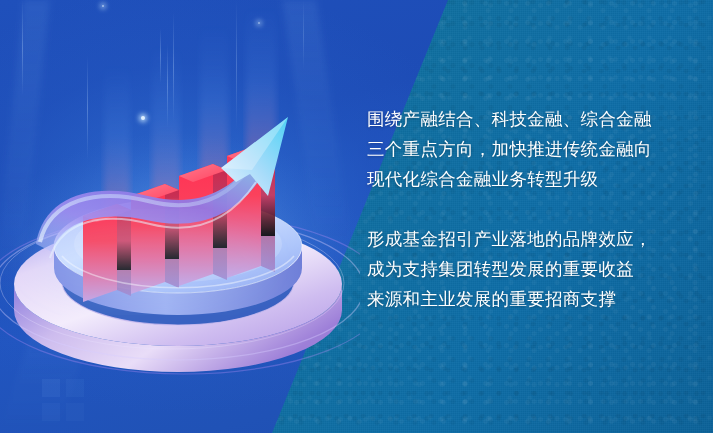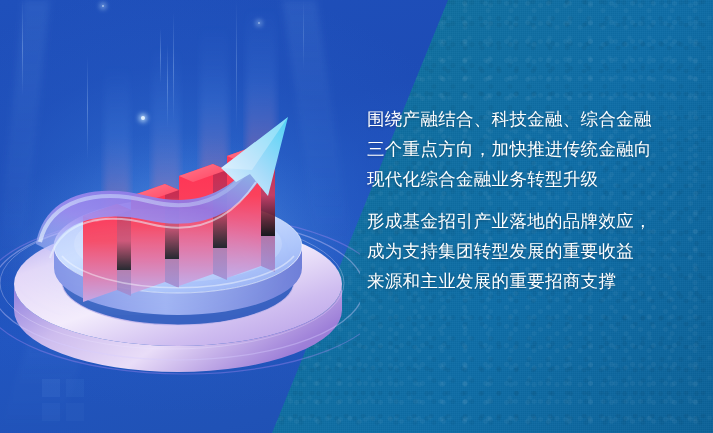--- a/index.html
+++ b/index.html
@@ -89,21 +89,21 @@
     width: 320px;
   }
   .para {
     color: #ffffff;
     font-size: 17.5px;
     line-height: 30px;
     letter-spacing: 0.3px;
     text-shadow: 0 1px 3px rgba(0,0,0,0.30);
     white-space: pre-line;
   }
-  .para + .para { margin-top: 12px; }
+  .para + .para { margin-top: 30px; }
 </style>
 </head>
 <body>
 
 <div id="stage">
 
   <div class="bg-base"></div>
 
   <div class="wide-ray" style="left:8px;top:0;width:26px;height:300px;transform:skewX(-6deg);"></div>
   <div class="wide-ray" style="left:300px;top:0;width:34px;height:250px;transform:skewX(8deg);"></div>

